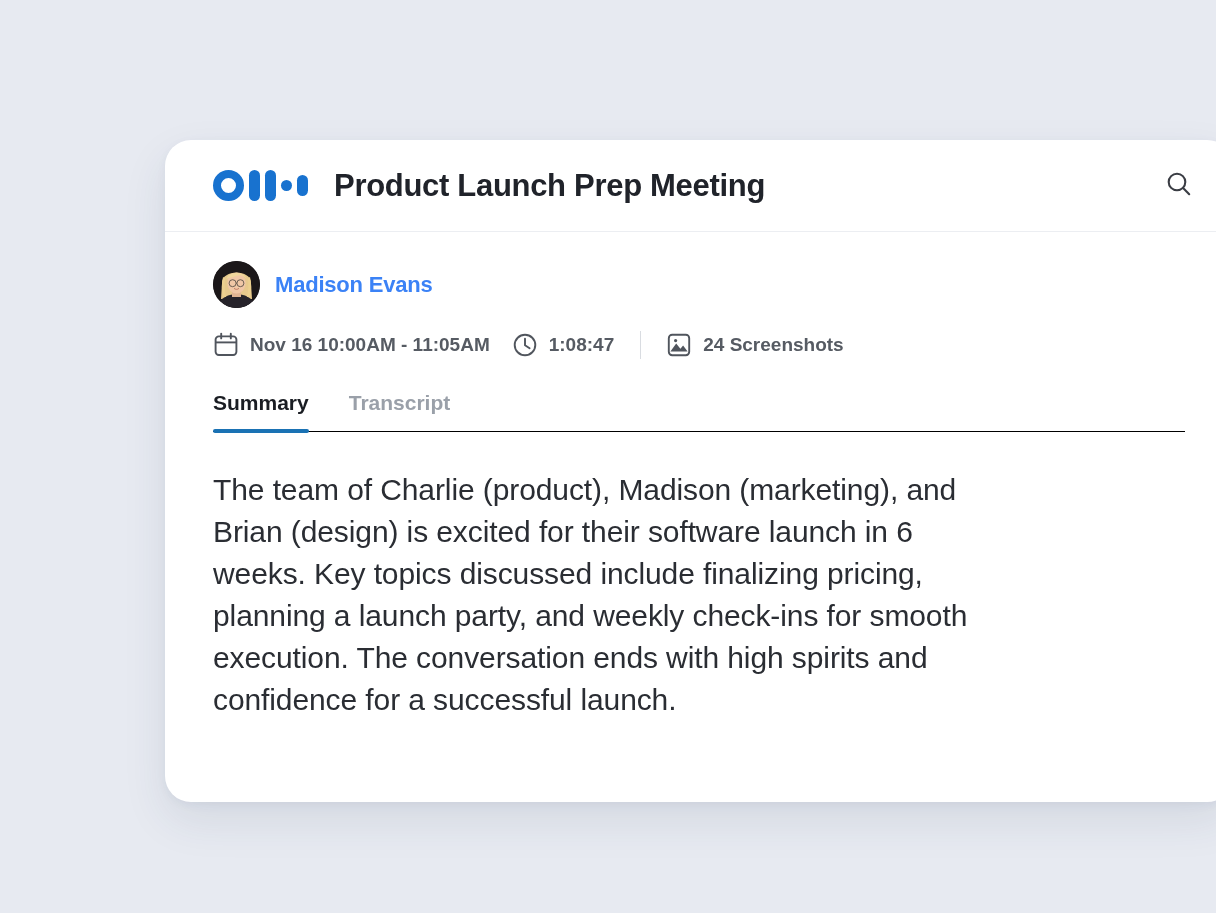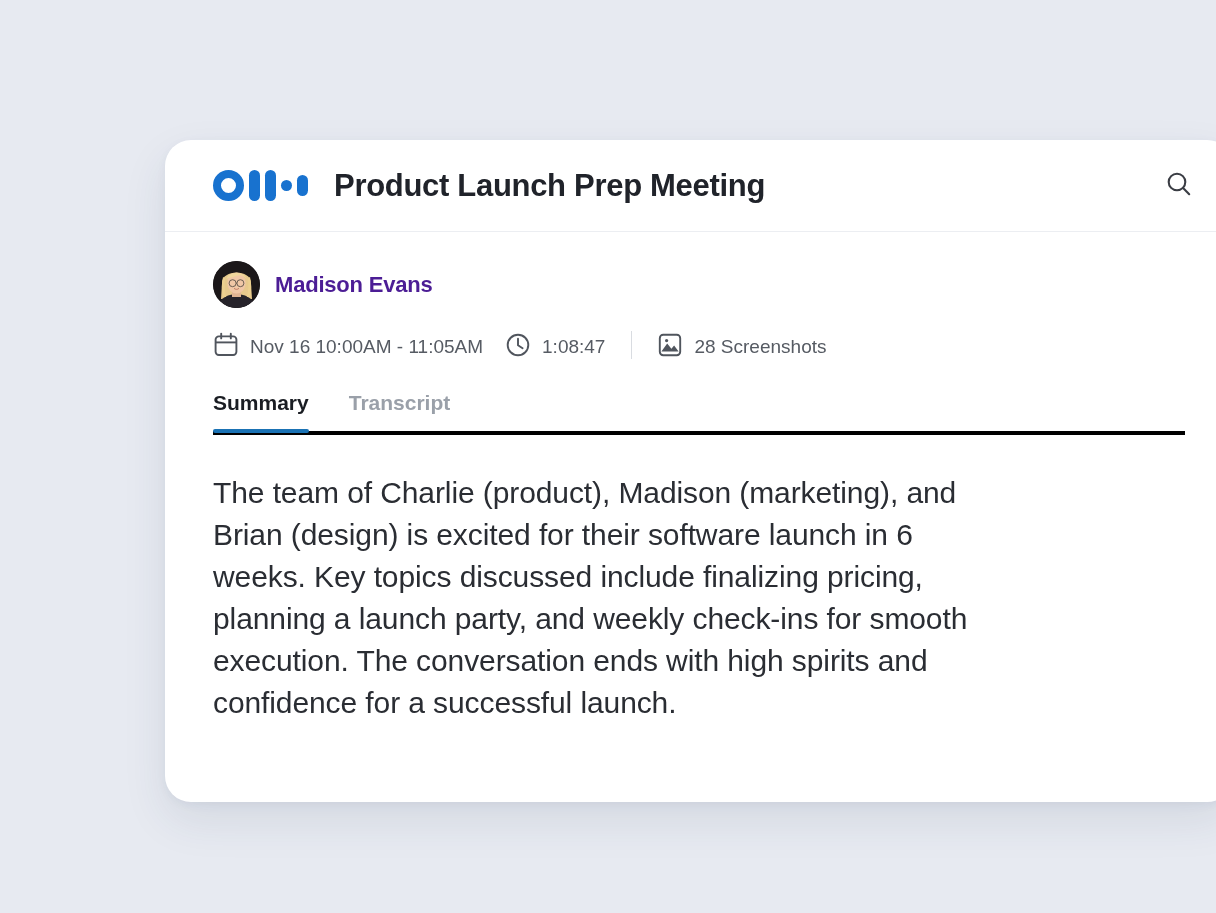--- a/index.html
+++ b/index.html
@@ -99,58 +99,59 @@
     border-radius: 50%;
     overflow: hidden;
     flex: 0 0 auto;
     background: #1d1a1c;
     position: relative;
   }
   .avatar svg { display: block; }
   .speaker-name {
     font-size: 22px;
     font-weight: bold;
-    color: #4c1d95;
+    color: #3b82f6;
     letter-spacing: -0.2px;
   }
 
   
   .meta-row {
     display: flex;
     align-items: center;
     margin-top: 23px;
     color: #565b63;
     font-size: 19px;
     white-space: nowrap;
   }
   .meta-item {
     display: flex;
-    align-items: flex-end;
+    align-items: center;
     gap: 11px;
+    font-weight: bold;
   }
   .meta-item + .meta-item { margin-left: 22px; }
   .meta-icon {
     flex: 0 0 auto;
     display: flex;
     align-items: center;
     justify-content: center;
   }
   .meta-divider {
     width: 1px;
     height: 28px;
     background: #d9dce1;
     margin: 0 25px 0 26px;
   }
 
   
   .tabs {
     display: flex;
     align-items: flex-end;
     margin-top: 32px;
-    border-bottom: 4px solid #000000;
+    border-bottom: 1px solid #000000;
     position: relative;
   }
   .tab {
     font-size: 21px;
     padding: 0 0 16px 0;
     margin-right: 40px;
     cursor: pointer;
     background: none;
     border: none;
     font-family: inherit;
@@ -276,21 +277,21 @@
       <div class="meta-divider"></div>
 
       <div class="meta-item" style="margin-left:0">
         <span class="meta-icon">
           <svg width="26" height="26" viewBox="0 0 26 26" fill="none">
             <rect x="2.8" y="2.8" width="20.4" height="20.4" rx="3.4" stroke="#50555d" stroke-width="1.9"></rect>
             <path d="M4.4 19.4 L10.2 11.6 L14.4 16.8 L17.1 13.4 L21.6 19.4 Z" fill="#50555d"></path>
             <circle cx="9.6" cy="8.6" r="1.6" fill="#50555d"></circle>
           </svg>
         </span>
-        <span>28 Screenshots</span>
+        <span>24 Screenshots</span>
       </div>
     </div>
 
     <div class="tabs">
       <button class="tab active">Summary</button>
       <button class="tab inactive">Transcript</button>
     </div>
 
     <div class="summary-text">The team of Charlie (product), Madison (marketing), and Brian (design) is excited for their software launch in 6 weeks. Key topics discussed include finalizing pricing, planning a launch party, and weekly check-ins for smooth execution. The conversation ends with high spirits and confidence for a successful launch.</div>
 

